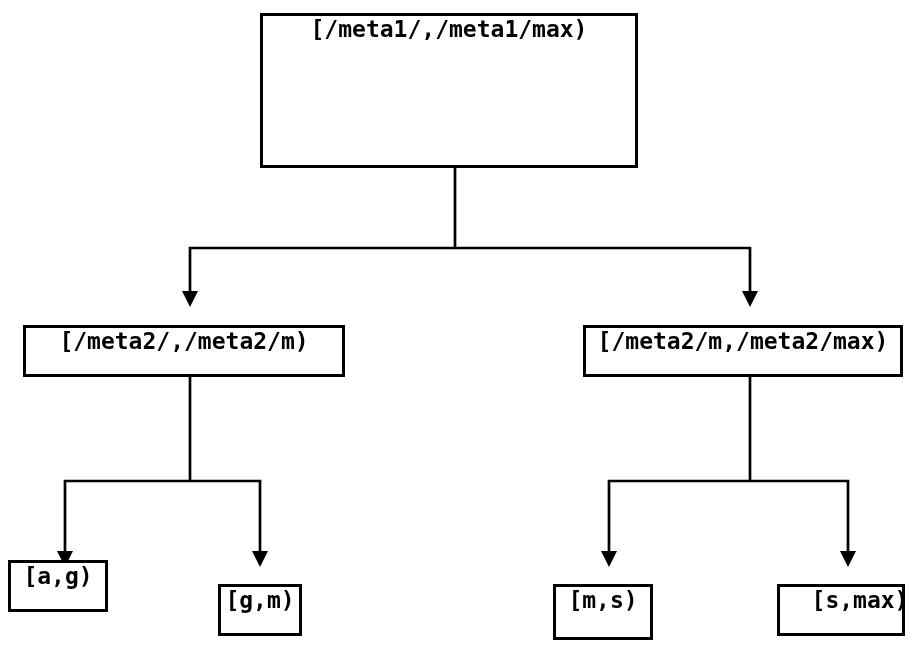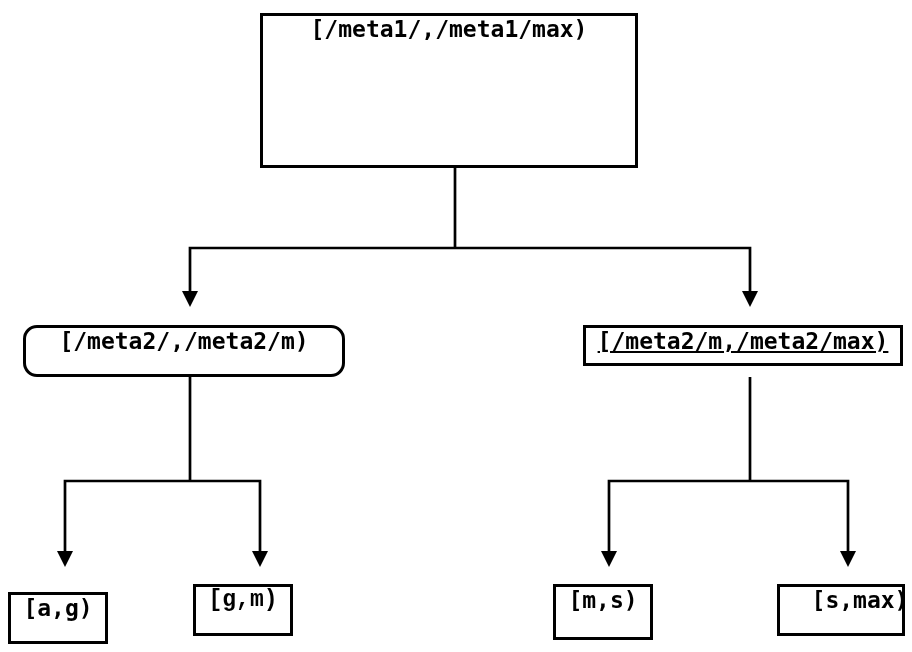--- a/index.html
+++ b/index.html
@@ -39,24 +39,24 @@
     background: #ffffff;
     display: flex;
     align-items: flex-start;
     justify-content: center;
     color: #000000;
     font-weight: bold;
     font-size: 23px;
     white-space: nowrap;
   }
   .node-root        { left: 260px; top: 13px;  width: 378px; height: 155px; }
-  .node-child-left  { left: 23px;  top: 325px; width: 322px; height: 52px; border-radius: 14px; }
-  .node-child-right { left: 583px; top: 325px; width: 320px; height: 41px; text-decoration: underline; }
-  .node-leaf-0      { left: 8px;   top: 592px; width: 100px; height: 52px; }
-  .node-leaf-1      { left: 193px; top: 584px; width: 100px; height: 52px; font-family: Liberation Mono, monospace; }
+  .node-child-left  { left: 23px;  top: 325px; width: 322px; height: 52px; }
+  .node-child-right { left: 583px; top: 325px; width: 320px; height: 52px; }
+  .node-leaf-0      { left: 8px;   top: 560px; width: 100px; height: 52px; }
+  .node-leaf-1      { left: 218px; top: 584px; width: 84px; height: 52px; }
   .node-leaf-2      { left: 553px; top: 584px; width: 100px; height: 56px; }
   .node-leaf-3      { left: 777px; top: 584px; width: 128px; height: 52px; padding-left: 38px; }
 </style>
 </head>
 <body>
 
 <div class="stage">
 
   <svg class="edges-svg" viewBox="0 0 912 652" aria-hidden="true">
 

